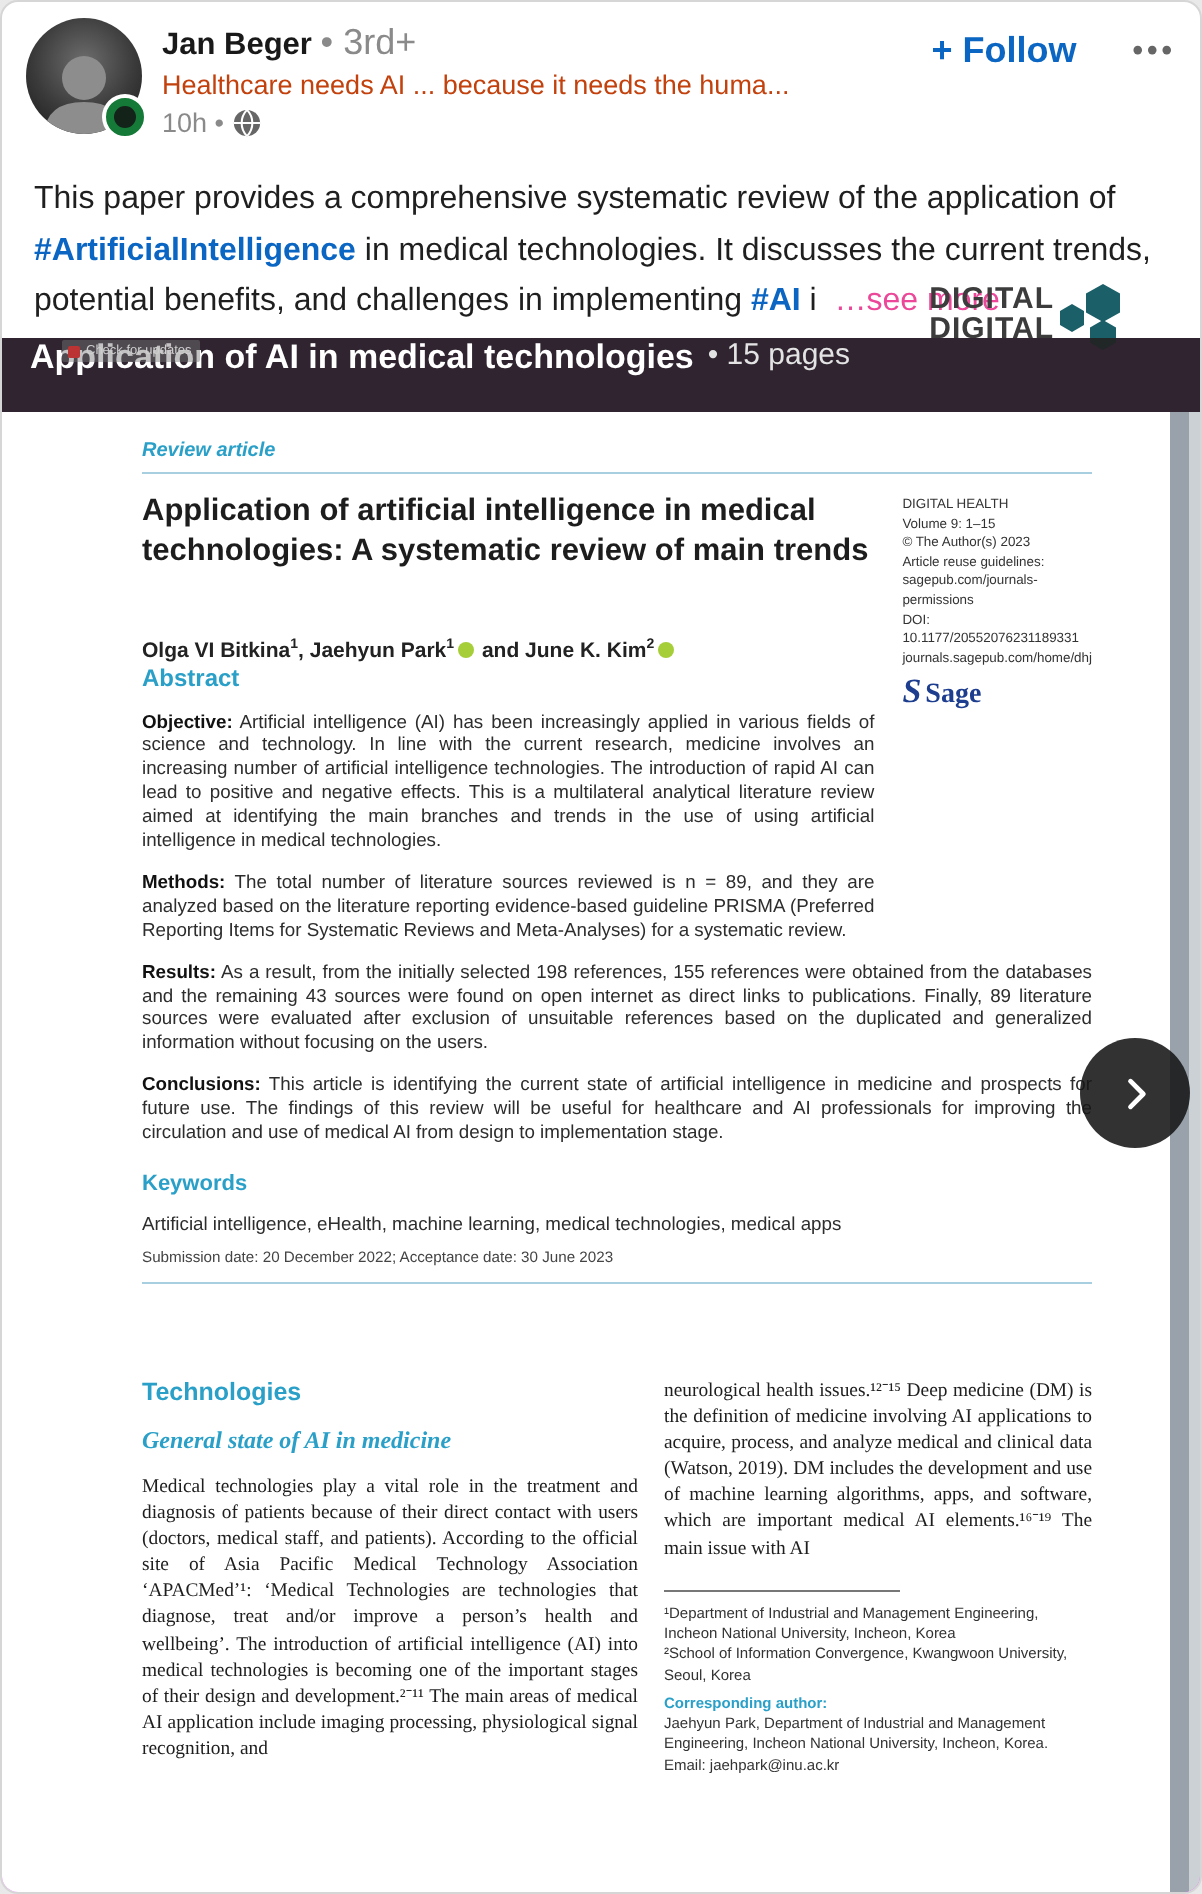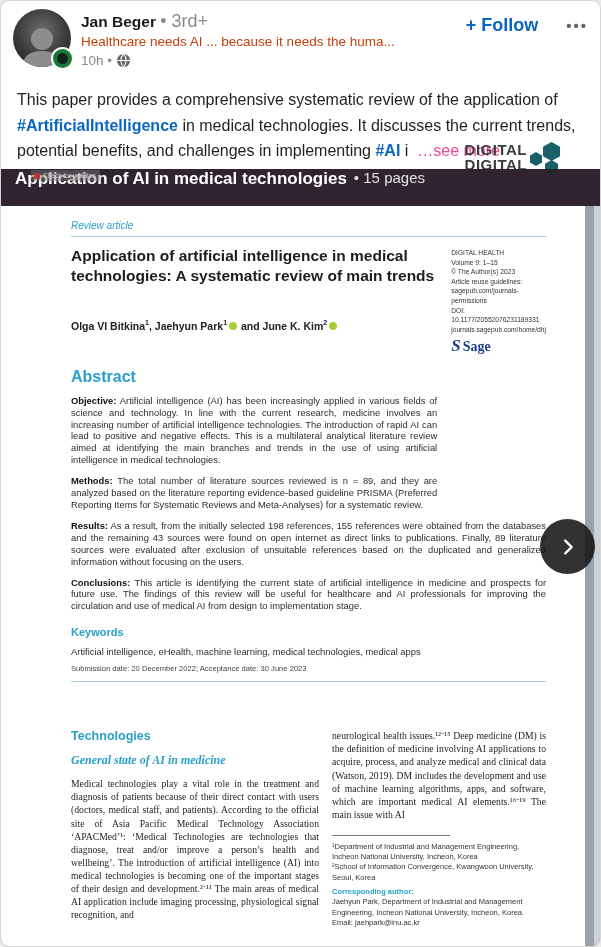--- a/index.html
+++ b/index.html
@@ -39,33 +39,33 @@
   .chk-updates::before { content:""; position:absolute; left:3px; top:2.5px; width:6px; height:6px; background:#b33; border-radius:1px; }
   
   .page { position:absolute; top:37px; left:0; width:584px; bottom:0; background:#fff; padding:14px 39px 0 70px; z-index:1; }
   .journal-logo { position:absolute; top:-27px; right:42px; z-index:1; display:flex; align-items:flex-start; }
   .logo-text { text-align:right; font-weight:bold; color:#3c3c3c; font-size:15px; line-height:15px; letter-spacing:.5px; font-stretch:condensed; }
   .hexes { position:relative; width:30px; height:36px; margin-left:3px; }
   .hex { position:absolute; background:#1b5f68; clip-path:polygon(50% 0%,100% 25%,100% 75%,50% 100%,0% 75%,0% 25%); }
   .hex1 { width:17px; height:19px; right:0; top:0; }
   .hex2 { width:12px; height:14px; left:0; top:10px; }
   .hex3 { width:13px; height:15px; right:2px; top:18px; }
-  .review-type { color:#2aa0c8; font-style:italic; font-weight:normal; font-size:10px; }
+  .review-type { color:#2aa0c8; font-style:italic; font-weight:bold; font-size:10px; }
   .rule-blue { border:none; border-top:1.5px solid #a8cfe0; margin:5px 0 0 0; }
   .head-flex { display:flex; margin-top:9px; }
   .head-left { flex:1 1 auto; padding-right:14px; }
   .paper-title { font-size:15.5px; line-height:20px; font-weight:bold; color:#1d1d1d; }
   .authors { margin-top:33px; font-size:10.5px; font-weight:bold; color:#222; }
   .authors sup { font-size:7px; }
   .orcid { display:inline-block; width:8px; height:8px; border-radius:50%; background:#a6ce39; vertical-align:middle; margin:0 1px 2px 2px; }
   .meta-col { flex:0 0 94px; font-size:6.7px; line-height:9.6px; color:#333; padding-top:2px; }
   .sage { margin-top:7px; color:#1d3e8f; font-family:"Liberation Serif", serif; font-weight:bold; }
   .sage .s-mark { font-size:17px; font-style:italic; margin-right:2px; }
   .sage .s-word { font-size:14px; }
-  .abstract-h { margin-top:36px; color:#2aa0c8; font-weight:bold; font-size:16px; }
+  .abstract-h { color:#2aa0c8; font-weight:bold; font-size:12px; }
   .abs-p { margin-top:9px; font-size:9.4px; line-height:11.9px; color:#2d2d2d; text-align:justify; }
   .abs-p b { color:#111; }
   .kw-h { margin-top:14px; color:#2aa0c8; font-weight:bold; font-size:11px; }
   .kw-text { margin-top:8px; font-size:9.4px; color:#2d2d2d; }
   .kw-dates { margin-top:7px; font-size:7.6px; color:#444; }
   .rule-blue2 { border:none; border-top:1.5px solid #a8cfe0; margin:8px 0 0 0; }
   .cols { display:flex; margin-top:47px; gap:13px; }
   .col-left { flex:0 0 248px; }
   .col-right { flex:1 1 auto; }
   .intro-h { color:#2aa0c8; font-weight:bold; font-size:12.5px; }

